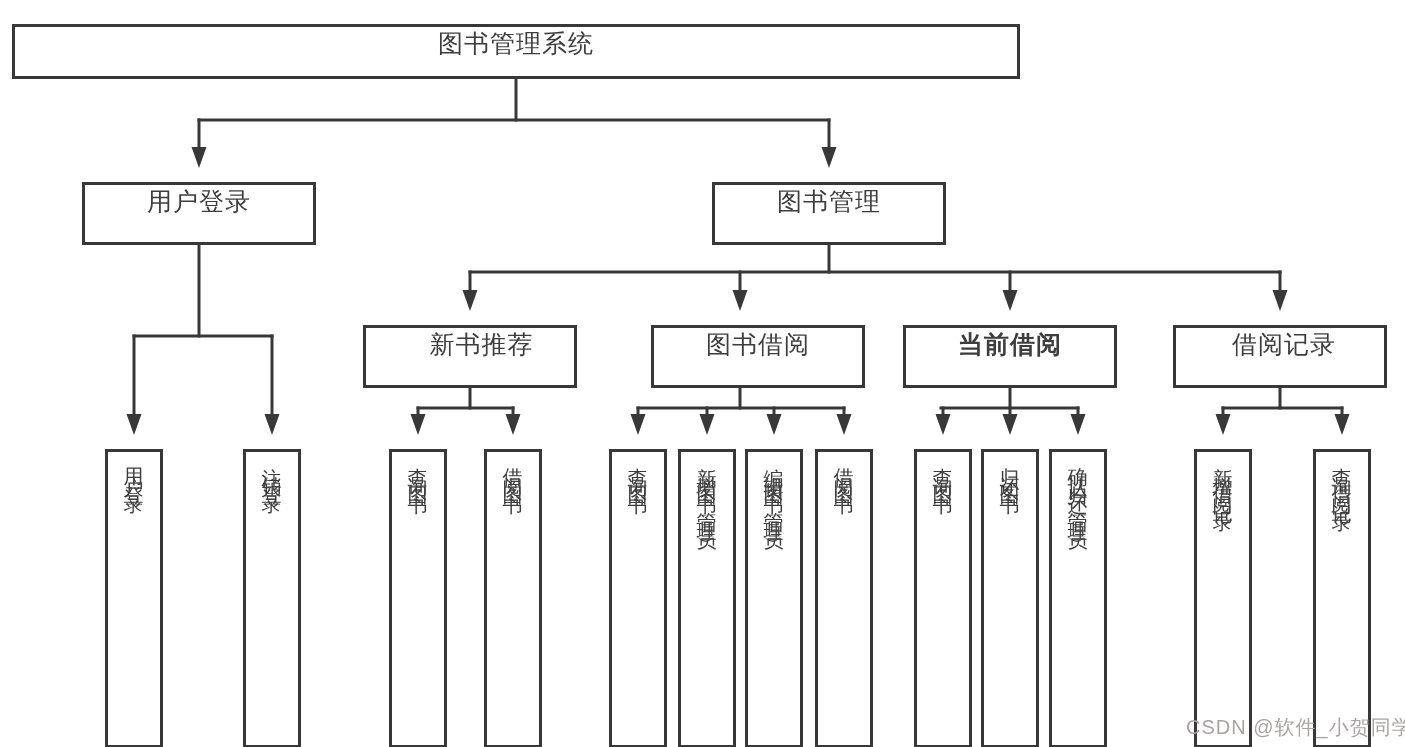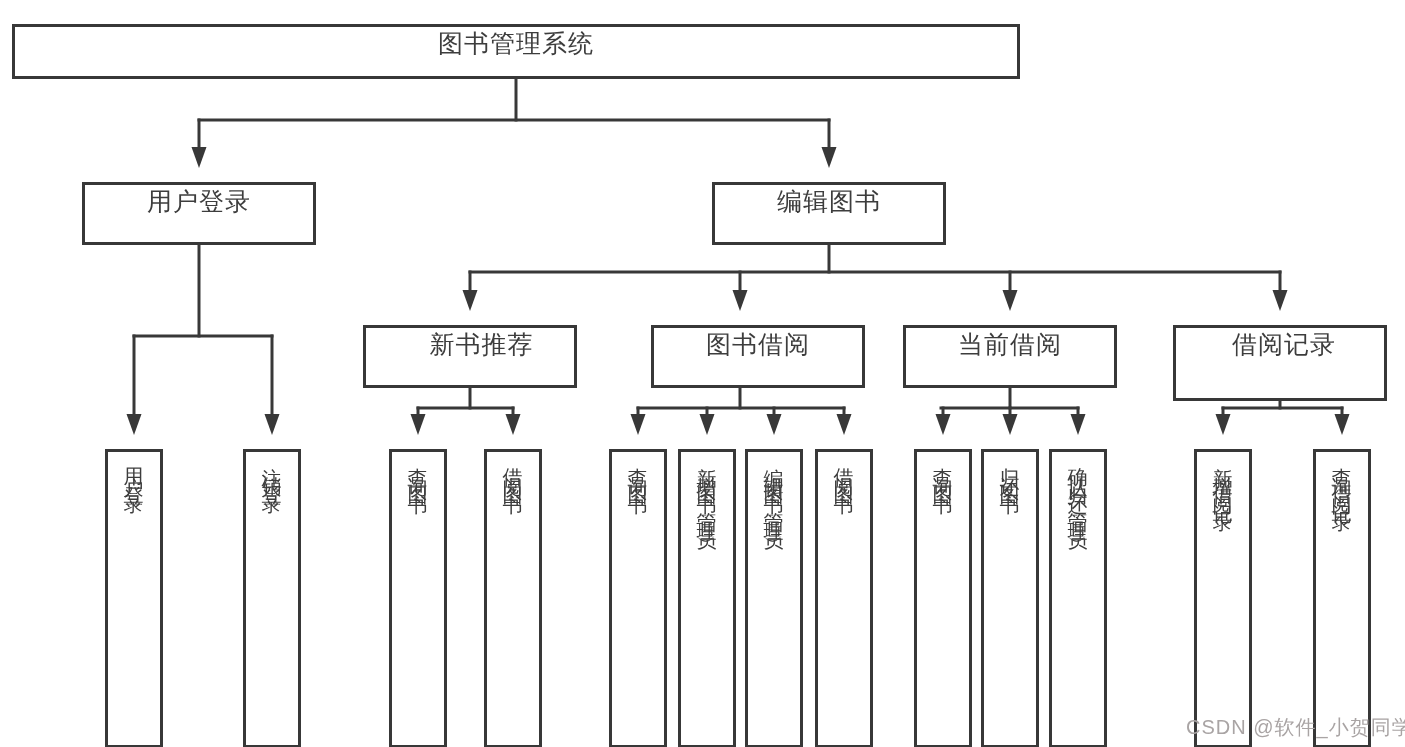--- a/index.html
+++ b/index.html
@@ -114,33 +114,33 @@
   </svg>
 
   <div class="node h" style="left:12px;top:12px;width:1008px;height:55px;">
     <span>图书管理系统</span>
   </div>
 
   <div class="node h" style="left:82px;top:170px;width:234px;height:63px;">
     <span>用户登录</span>
   </div>
   <div class="node h" style="left:712px;top:170px;width:234px;height:63px;">
-    <span>编辑图书</span>
+    <span>图书管理</span>
   </div>
 
   <div class="node h" style="left:363px;top:313px;width:214px;height:63px;padding-left:23px;">
     <span>新书推荐</span>
   </div>
   <div class="node h" style="left:651px;top:313px;width:214px;height:63px;">
     <span>图书借阅</span>
   </div>
-  <div class="node h" style="left:903px;top:313px;width:214px;height:63px;">
+  <div class="node h" style="left:903px;top:313px;width:214px;height:63px;font-weight:bold;">
     <span>当前借阅</span>
   </div>
-  <div class="node h" style="left:1173px;top:313px;width:214px;height:76px;padding-left:8px;">
+  <div class="node h" style="left:1173px;top:313px;width:214px;height:63px;padding-left:8px;">
     <span>借阅记录</span>
   </div>
 
   <div class="node v" style="left:105px;top:437px;width:58px;height:299px;">
     <span class="vtxt">用户登录</span>
   </div>
   <div class="node v" style="left:243px;top:437px;width:58px;height:299px;">
     <span class="vtxt">注销登录</span>
   </div>
 

